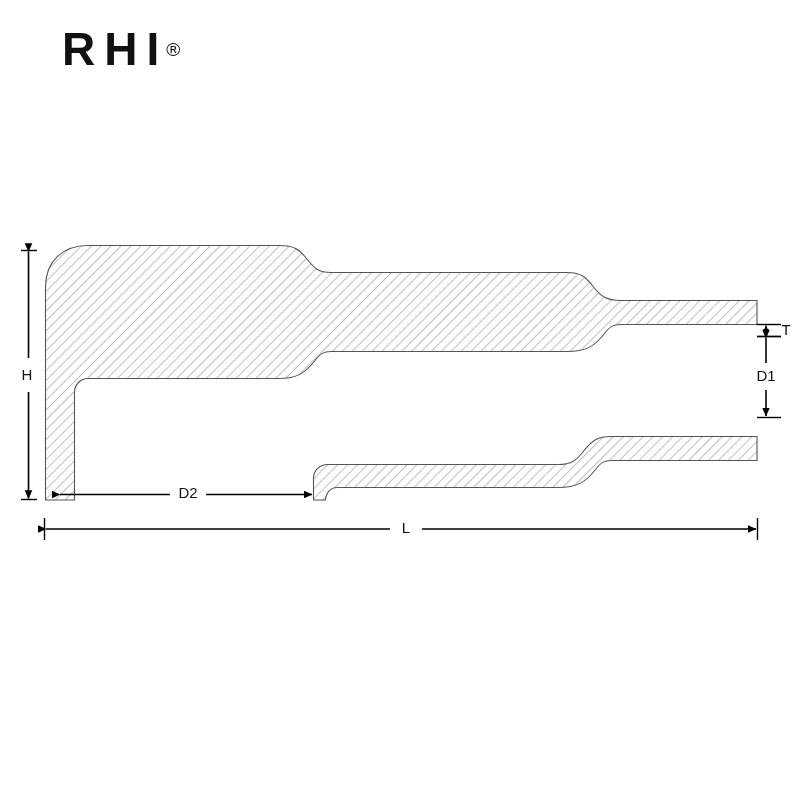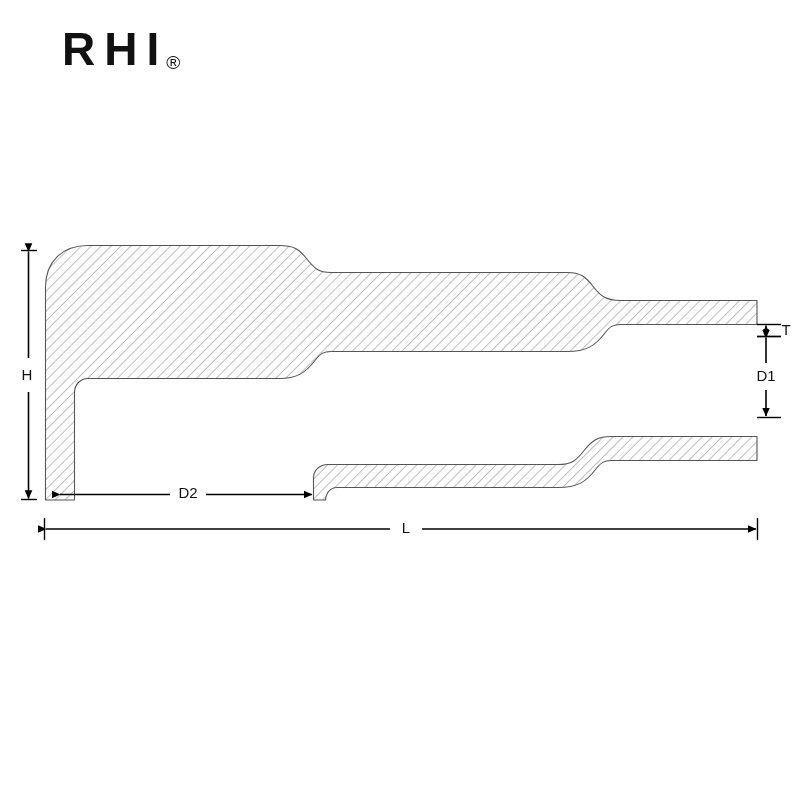--- a/index.html
+++ b/index.html
@@ -21,21 +21,21 @@
     left: 0;
     top: 0;
     width: 800px;
     height: 800px;
   }
   .logo-wrap {
     position: absolute;
     left: 62px;
     top: 26px;
     display: flex;
-    align-items: flex-end;
+    align-items: center;
     user-select: none;
   }
   .logo-text {
     font-family: "Liberation Sans", sans-serif;
     font-size: 46px;
     font-weight: bold;
     letter-spacing: 9px;
     line-height: 46px;
     color: #111111;
   }

